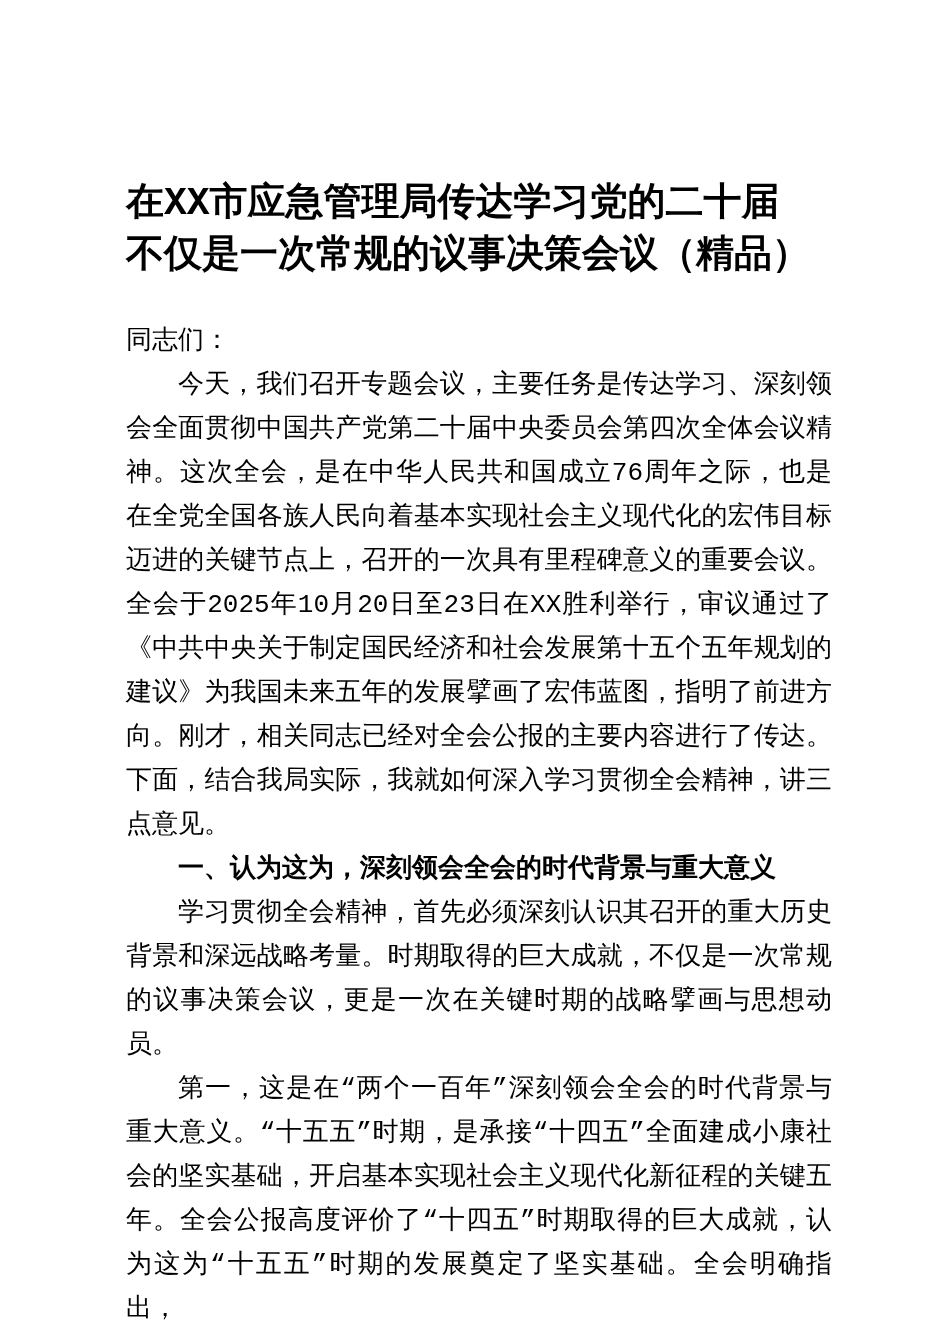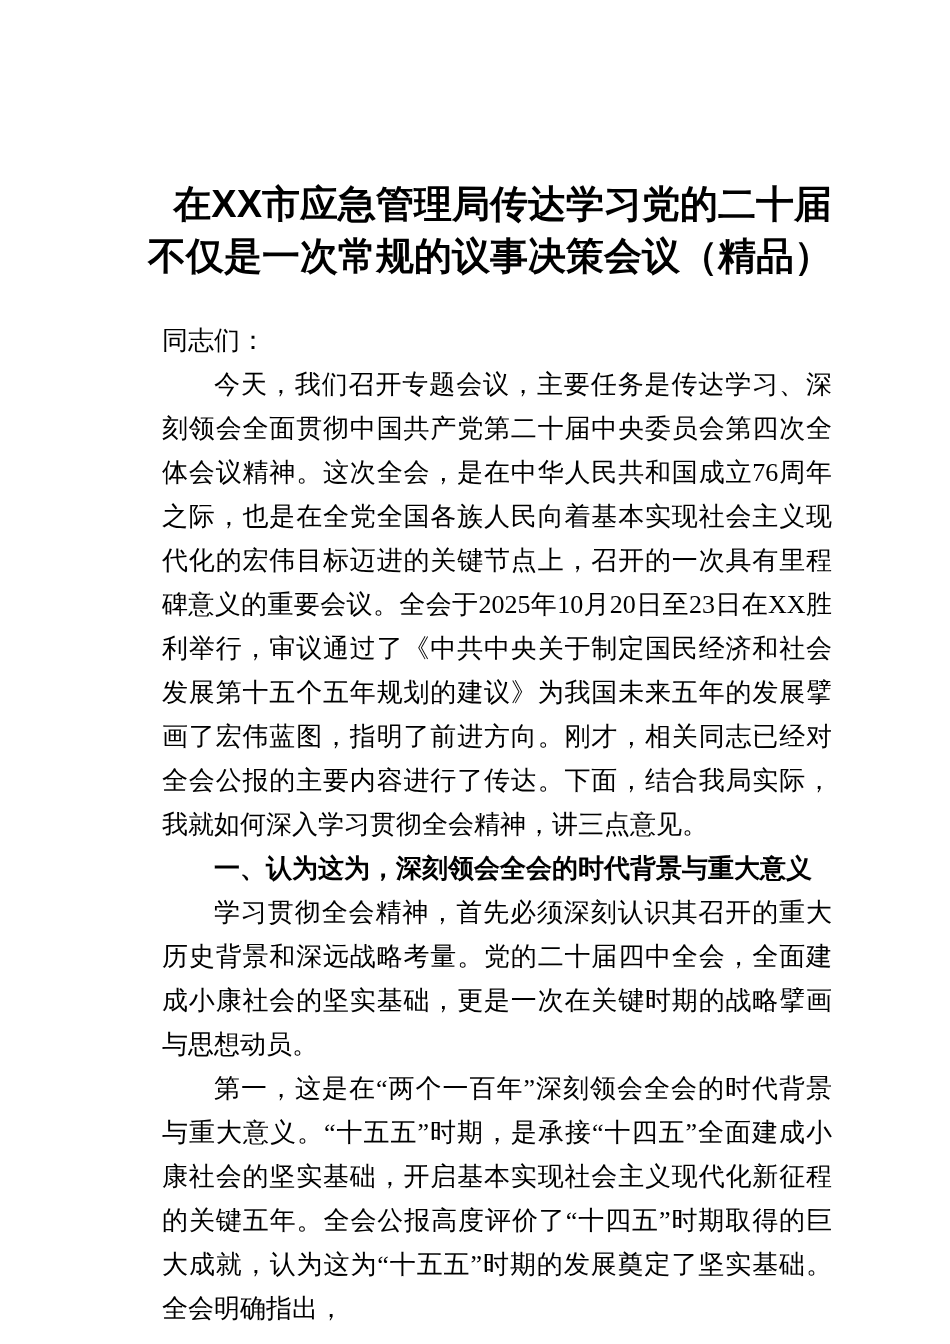--- a/index.html
+++ b/index.html
@@ -13,39 +13,38 @@
     height: 1344px;
     background: #ffffff;
     color: #000000;
     box-sizing: border-box;
     padding: 178px 118px 0 126px;
     overflow: hidden;
   }
   .doc-title {
     margin: 0;
     padding: 0;
-    font-family: Liberation Sans, sans-serif;
+    font-family: Liberation Mono, monospace;
     font-weight: bold;
     font-size: 38px;
     line-height: 52px;
-    text-align: right;
+    text-align: left;
     color: #000000;
   }
   .title-line {
     display: block;
     white-space: nowrap;
   }
   .doc-body {
     margin-top: 37px;
-    font-family: Liberation Serif, serif;
+    font-family: Liberation Mono, monospace;
     font-size: 26px;
     line-height: 44px;
     text-align: justify;
     color: #000000;
-    margin-left: 36px;
   }
   .doc-body p {
     margin: 0;
     padding: 0;
   }
   .salutation {
     text-indent: 0;
   }
   .para {
     text-indent: 2em;
@@ -64,18 +63,18 @@
     <span class="title-line">不仅是一次常规的议事决策会议（精品）</span>
   </h1>
 
   <div class="doc-body">
     <p class="salutation">同志们：</p>
 
     <p class="para">今天，我们召开专题会议，主要任务是传达学习、深刻领会全面贯彻中国共产党第二十届中央委员会第四次全体会议精神。这次全会，是在中华人民共和国成立76周年之际，也是在全党全国各族人民向着基本实现社会主义现代化的宏伟目标迈进的关键节点上，召开的一次具有里程碑意义的重要会议。全会于2025年10月20日至23日在XX胜利举行，审议通过了《中共中央关于制定国民经济和社会发展第十五个五年规划的建议》为我国未来五年的发展擘画了宏伟蓝图，指明了前进方向。刚才，相关同志已经对全会公报的主要内容进行了传达。下面，结合我局实际，我就如何深入学习贯彻全会精神，讲三点意见。</p>
 
     <p class="para section-heading">一、认为这为，深刻领会全会的时代背景与重大意义</p>
 
-    <p class="para">学习贯彻全会精神，首先必须深刻认识其召开的重大历史背景和深远战略考量。党的二十届四中全会，全面建成小康社会的坚实基础，更是一次在关键时期的战略擘画与思想动员。</p>
+    <p class="para">学习贯彻全会精神，首先必须深刻认识其召开的重大历史背景和深远战略考量。时期取得的巨大成就，不仅是一次常规的议事决策会议，更是一次在关键时期的战略擘画与思想动员。</p>
 
     <p class="para">第一，这是在“两个一百年”深刻领会全会的时代背景与重大意义。“十五五”时期，是承接“十四五”全面建成小康社会的坚实基础，开启基本实现社会主义现代化新征程的关键五年。全会公报高度评价了“十四五”时期取得的巨大成就，认为这为“十五五”时期的发展奠定了坚实基础。全会明确指出，</p>
   </div>
 
 </div>
 
 </body></html>

